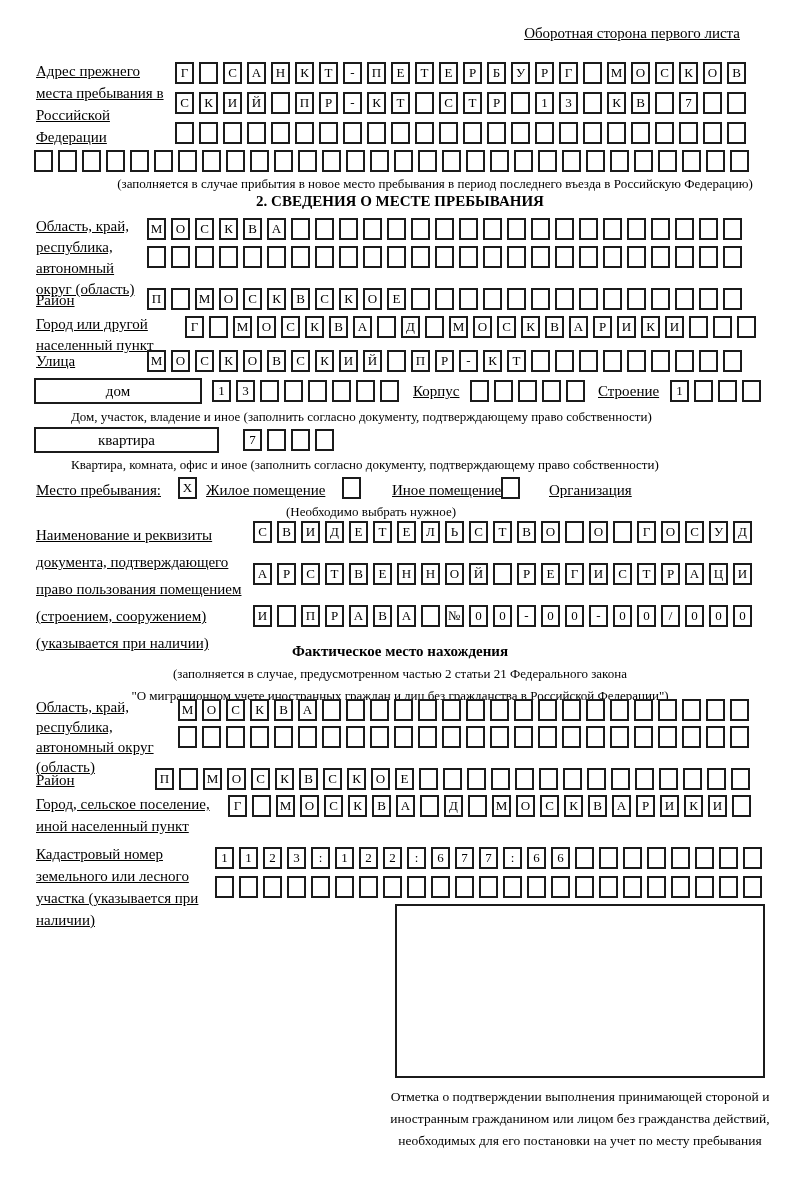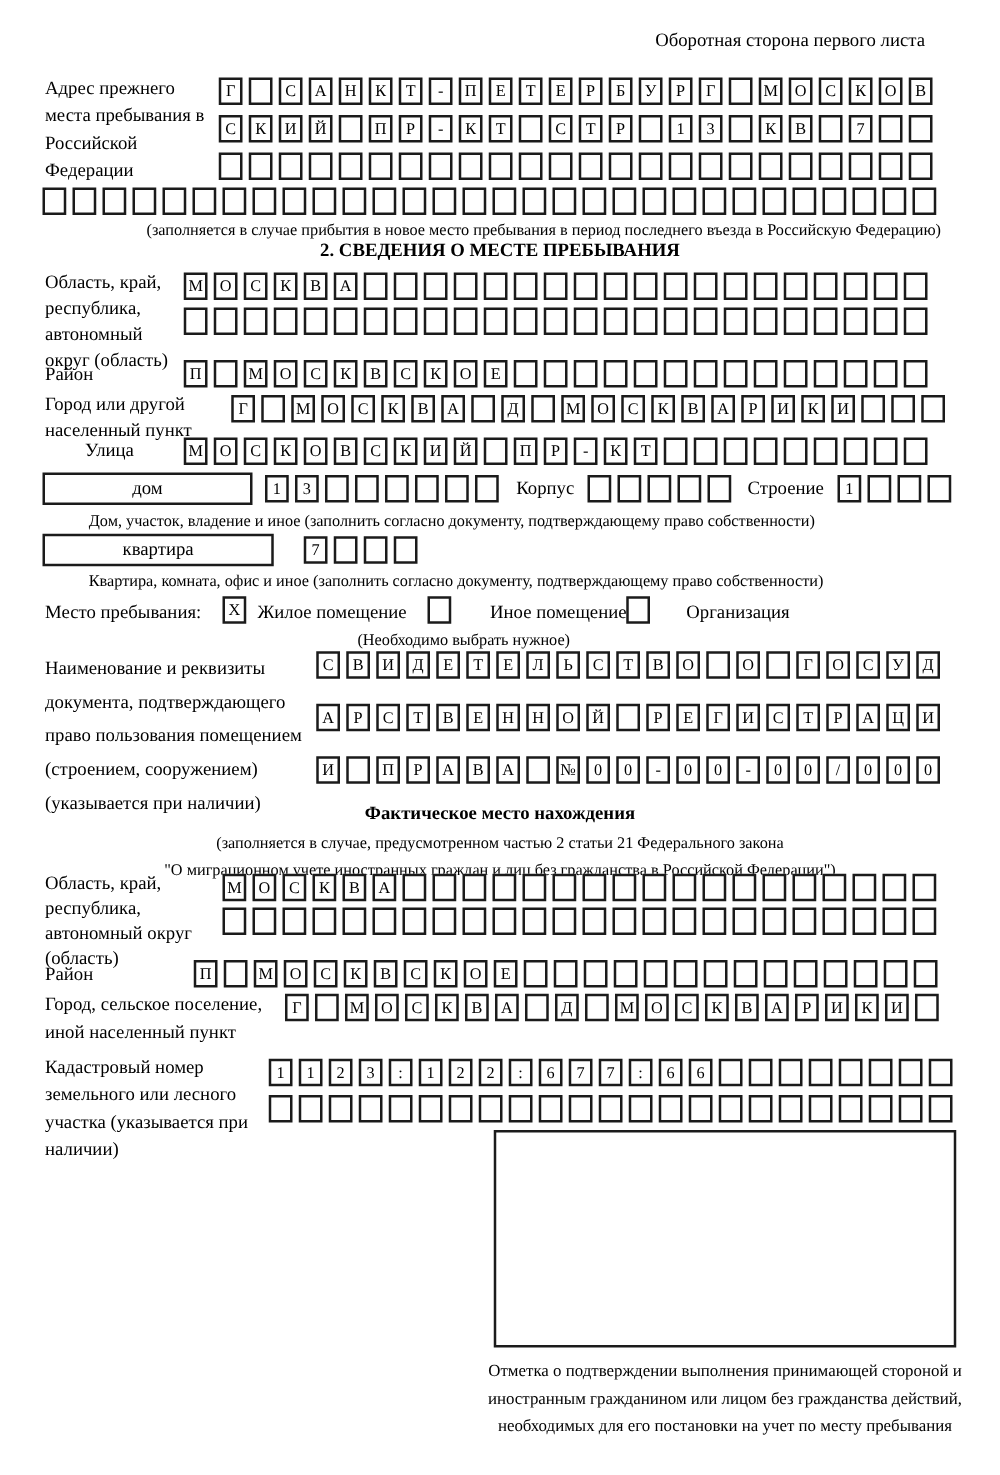--- a/index.html
+++ b/index.html
@@ -1,19 +1,19 @@
 <!DOCTYPE html>
 <html><head>
 <meta charset="utf-8">
 <style>
   html,body{margin:0;padding:0;background:#fff;}
   .page{position:relative;width:800px;height:1180px;background:#fff;color:#000;
         font-family:"Liberation Serif","DejaVu Serif",serif;overflow:hidden;}
   .abs{position:absolute;}
-  .lbl{font-size:15px;line-height:21px;}
+  .lbl{font-size:15px;line-height:21px;text-decoration:underline;}
   .note{font-size:13px;line-height:16px;padding-left:35px;}
   .hdr{font-size:15px;font-weight:bold;text-align:center;width:100%;}
   .cellrow{position:absolute;display:flex;gap:5px;}
   .cell{width:19px;height:22px;box-sizing:border-box;border:2px solid #1b1b1b;
         display:flex;align-items:center;justify-content:center;
         font-size:13px;line-height:18px;background:#fff;flex:0 0 auto;}
   .widebox{position:absolute;box-sizing:border-box;border:2px solid #1b1b1b;height:26px;
         display:flex;align-items:center;justify-content:center;font-size:15px;background:#fff;}
   .ctr{text-align:center;}
   .stamp{position:absolute;box-sizing:border-box;border:2px solid #1b1b1b;background:#fff;}
@@ -246,21 +246,21 @@
       <span class="cell">А</span>
       <span class="cell">Р</span>
       <span class="cell">И</span>
       <span class="cell">К</span>
       <span class="cell">И</span>
       <span class="cell"></span>
       <span class="cell"></span>
       <span class="cell"></span>
     </div>
 
-  <div class="abs lbl" style="top:351px;left:36px;margin-left:32px;">Улица</div>
+  <div class="abs lbl" style="top:351px;left:36px;">Улица</div>
   <div class="cellrow" style="top:350px;left:147px;">
       <span class="cell">М</span>
       <span class="cell">О</span>
       <span class="cell">С</span>
       <span class="cell">К</span>
       <span class="cell">О</span>
       <span class="cell">В</span>
       <span class="cell">С</span>
       <span class="cell">К</span>
       <span class="cell">И</span>

